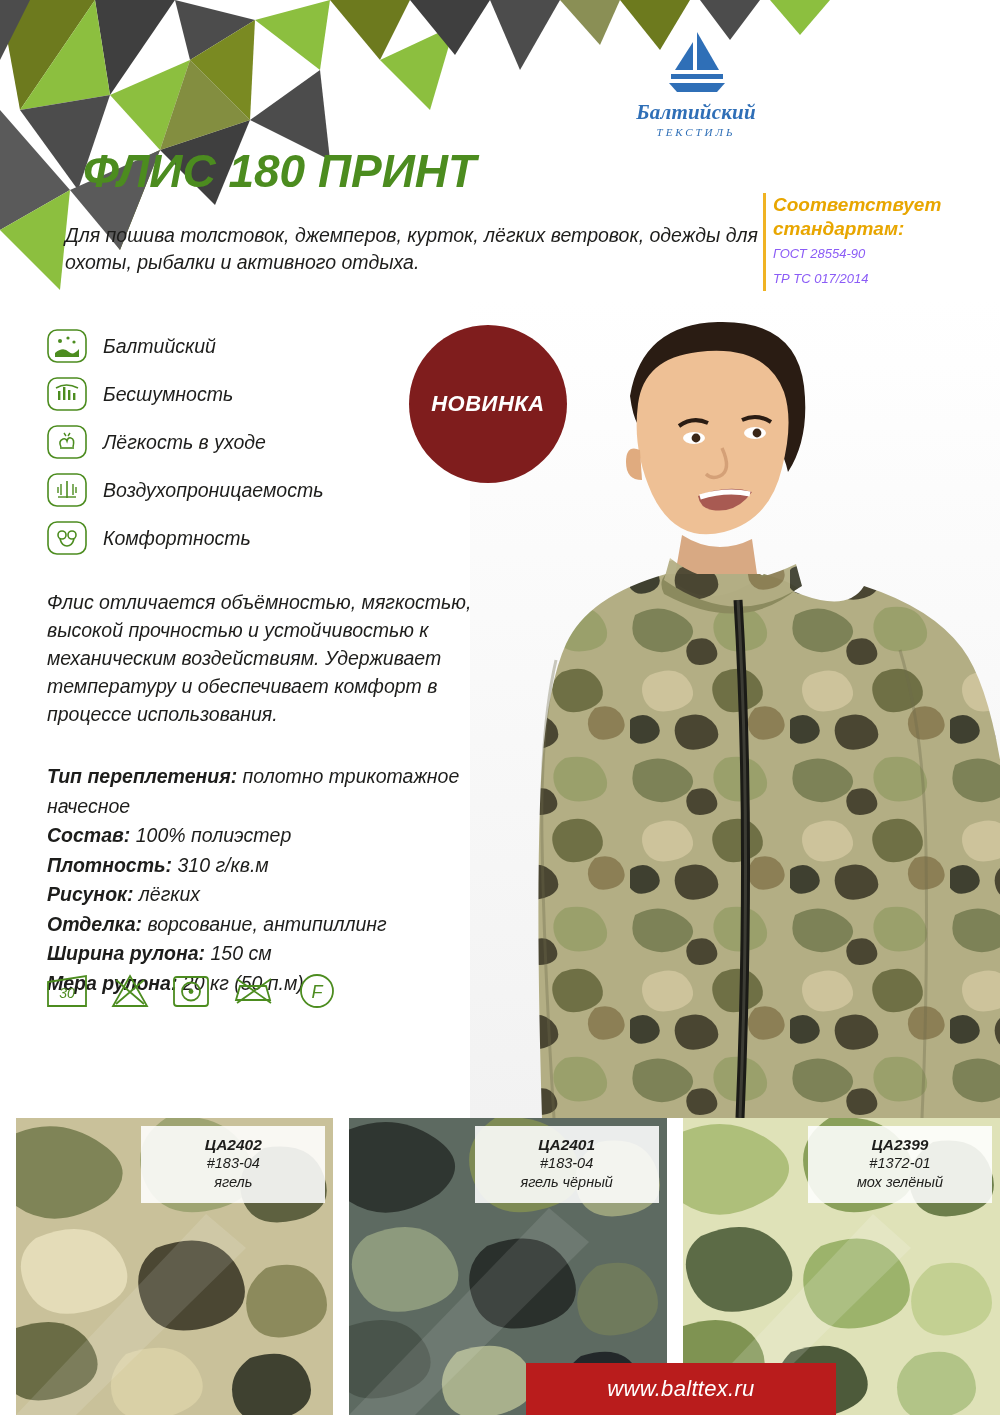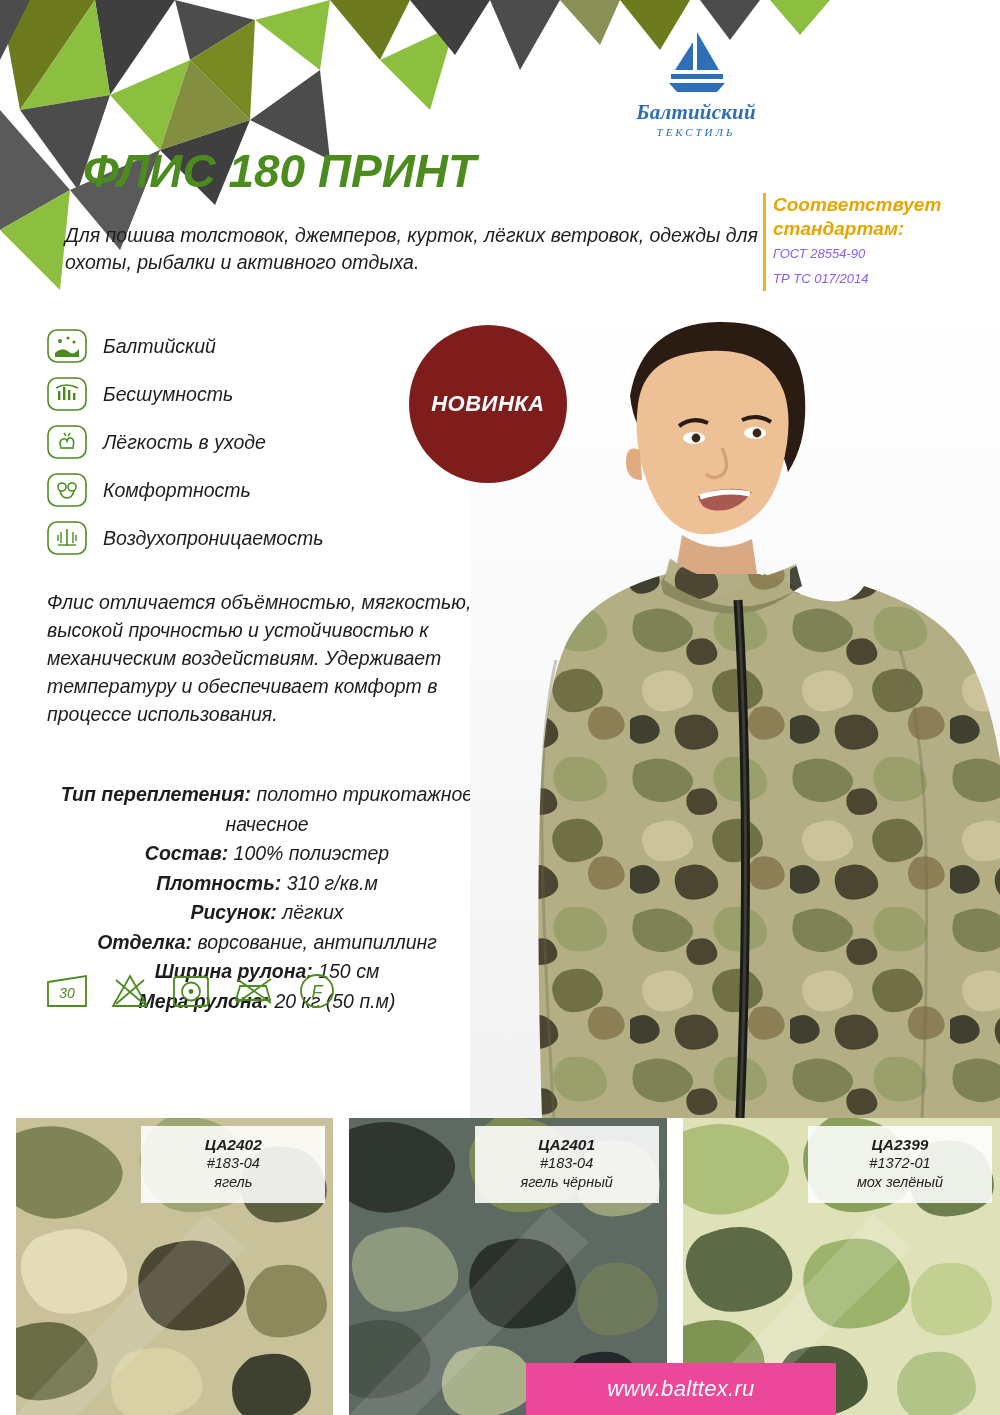--- a/index.html
+++ b/index.html
@@ -32,21 +32,21 @@
   
   .features { position:absolute; top:322px; left:47px; width:430px; }
   .feat { display:flex; align-items:center; height:48px; }
   .feat .ic { width:40px; height:40px; flex:0 0 40px; margin-right:16px; display:flex; align-items:center; justify-content:center; }
   .feat .lb { font-size:19.5px; color:#1d1d1b; }
 
   
   .descr { position:absolute; top:588px; left:47px; width:460px; font-size:19.5px; line-height:28px; color:#1d1d1b; }
 
   
-  .specs { position:absolute; top:780px; left:47px; width:440px; font-size:19.5px; line-height:29.5px; color:#1d1d1b;text-align:center; }
+  .specs { position:absolute; top:762px; left:47px; width:440px; font-size:19.5px; line-height:29.5px; color:#1d1d1b; }
   .specs b { font-weight:700; }
 
   
   .care { position:absolute; top:972px; left:45px; display:flex; gap:21px; }
 
   
   .novinka {
     position:absolute; top:325px; left:409px; width:158px; height:158px;
     border-radius:50%; background:#7f1d1d; color:#fff; display:flex;
     align-items:center; justify-content:center; font-size:22px; font-weight:700;
@@ -62,21 +62,21 @@
   .sw:nth-child(2) { width:333.32px; }
   .card {
     position:absolute; top:8px; right:8px; width:184px;
     background:rgba(255,255,255,.88); text-align:center; padding:9px 4px 11px;
     font-size:14.5px; color:#1d1d1b; line-height:19px;
   }
   .card .code { font-weight:700; font-size:15.5px; }
 
   .site {
     position:absolute; right:0; bottom:0; width:310px; height:52px;
-    background:#ec4899; color:#fff; font-size:22px; display:flex;
+    background:#b91c1c; color:#fff; font-size:22px; display:flex;
     align-items:center; justify-content:center; letter-spacing:.3px; z-index:9;margin-left:48px;
   }
 </style>
 </head>
 <body>
 
 <div class="page">
 
   <div class="tri-band">
     <svg width="1000" height="300" viewBox="0 0 1000 300">
@@ -162,37 +162,37 @@
             <path d="M13 23 h14" stroke="#4c8c1f" stroke-width="1.6"></path>
             <path d="M17 8 l2 3 M23 8 l-2 3" stroke="#4c8c1f" stroke-width="1.4"></path>
           </svg>
       </span>
       <span class="lb">Лёгкость в уходе</span>
     </div>
     <div class="feat">
       <span class="ic">
         <svg width="40" height="34" viewBox="0 0 40 34">
             <rect x="1" y="1" width="38" height="32" rx="9" fill="none" stroke="#4c8c1f" stroke-width="1.6"></rect>
+            <path d="M20 8 v17" stroke="#4c8c1f" stroke-width="1.6"></path>
+            <path d="M14 11 v11 M26 11 v11 M11 14 v6 M29 14 v6" stroke="#4c8c1f" stroke-width="1.4"></path>
+            <path d="M11 24 h18" stroke="#4c8c1f" stroke-width="1.4"></path>
+          </svg>
+      </span>
+      <span class="lb">Воздухопроницаемость</span>
+    </div>
+    <div class="feat">
+      <span class="ic">
+        <svg width="40" height="34" viewBox="0 0 40 34">
+            <rect x="1" y="1" width="38" height="32" rx="9" fill="none" stroke="#4c8c1f" stroke-width="1.6"></rect>
             <circle cx="15" cy="14" r="4" fill="none" stroke="#4c8c1f" stroke-width="1.6"></circle>
             <circle cx="25" cy="14" r="4" fill="none" stroke="#4c8c1f" stroke-width="1.6"></circle>
             <path d="M13 18 q2 7 7 7 q5 0 7 -7" fill="none" stroke="#4c8c1f" stroke-width="1.6"></path>
           </svg>
       </span>
       <span class="lb">Комфортность</span>
-    </div>
-    <div class="feat">
-      <span class="ic">
-        <svg width="40" height="34" viewBox="0 0 40 34">
-            <rect x="1" y="1" width="38" height="32" rx="9" fill="none" stroke="#4c8c1f" stroke-width="1.6"></rect>
-            <path d="M20 8 v17" stroke="#4c8c1f" stroke-width="1.6"></path>
-            <path d="M14 11 v11 M26 11 v11 M11 14 v6 M29 14 v6" stroke="#4c8c1f" stroke-width="1.4"></path>
-            <path d="M11 24 h18" stroke="#4c8c1f" stroke-width="1.4"></path>
-          </svg>
-      </span>
-      <span class="lb">Воздухопроницаемость</span>
     </div>
   </div>
 
   <div class="descr">Флис отличается объёмностью, мягкостью, высокой прочностью и устойчивостью к механическим воздействиям. Удерживает температуру и обеспечивает комфорт в процессе использования.</div>
 
   <div class="specs">
     <div><b>Тип переплетения:</b><span> полотно трикотажное начесное</span></div>
     <div><b>Состав:</b><span> 100% полиэстер</span></div>
     <div><b>Плотность:</b><span> 310 г/кв.м</span></div>
     <div><b>Рисунок:</b><span> лёгких</span></div>

